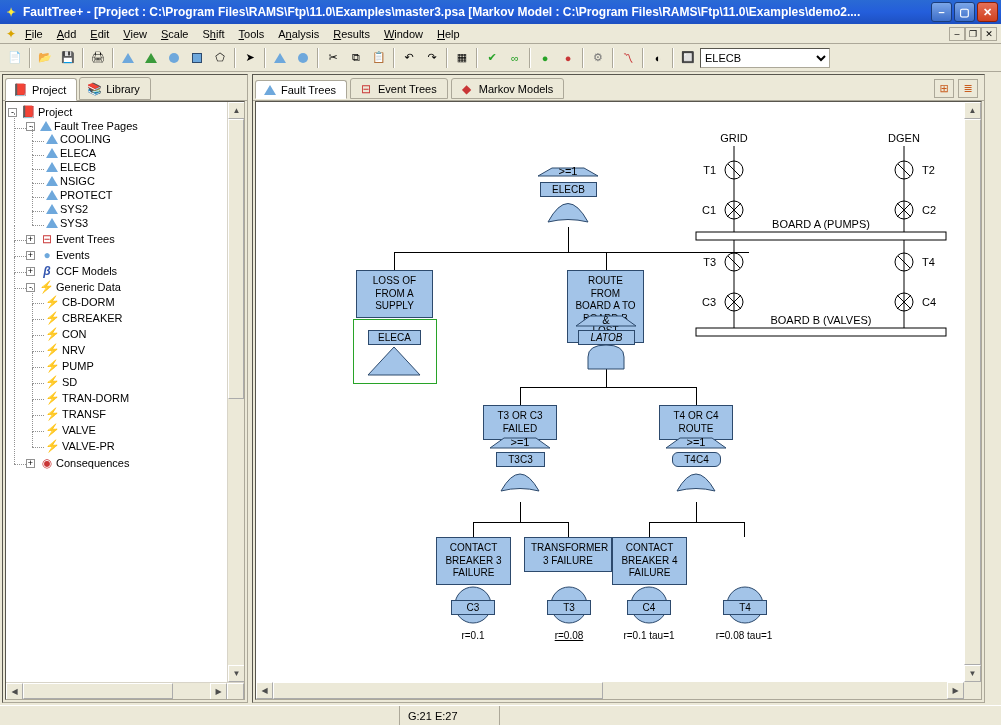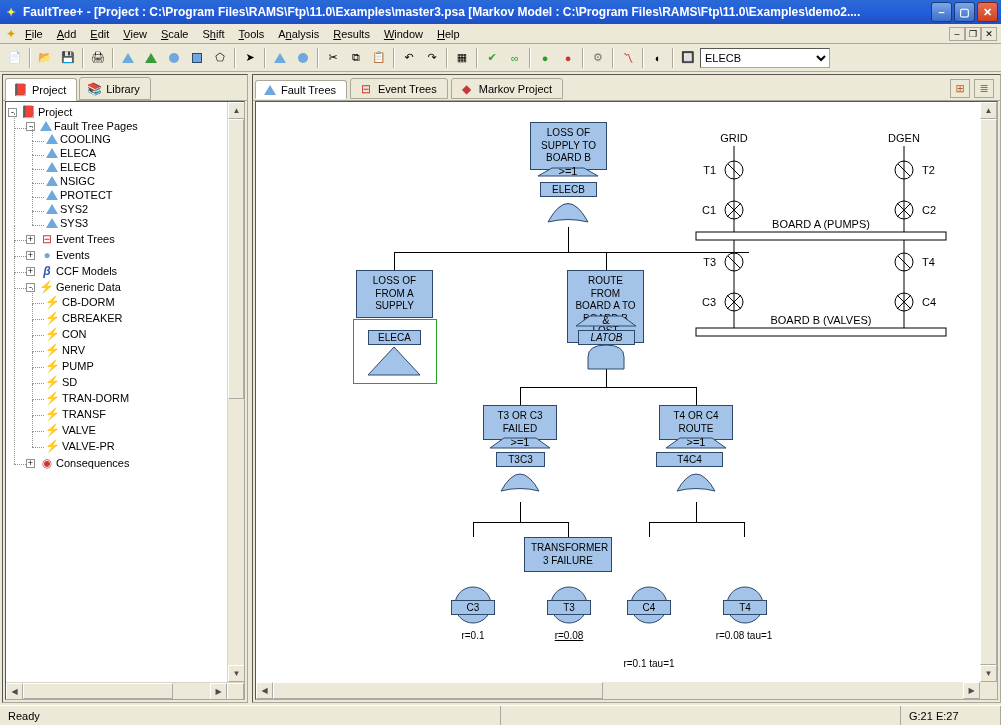--- a/index.html
+++ b/index.html
@@ -44,21 +44,21 @@
 .tree li::before { content: ""; position: absolute; left: -14px; top: 9px; width: 12px; border-top: 1px dotted #919191; }
 .tree li::after { content: ""; position: absolute; left: -14px; top: -6px; bottom: 8px; border-left: 1px dotted #919191; }
 .tree > ul > li::before, .tree > ul > li::after { display: none; }
 .tree li:last-child::after { bottom: auto; height: 15px; }
 .tree .collapse-box { display: inline-block; width: 9px; height: 9px; border: 1px solid #919191; background: white; text-align: center; line-height: 7px; font-size: 9px; margin-right: 3px; position: relative; left: -2px; }
 .tree .ti { display: flex; align-items: center; white-space: nowrap; }
 .tree .ti-label { margin-left: 2px; }
 
 .splitter { width: 4px; background: #ece9d8; cursor: col-resize; }
 
-.content { flex: 1; display: flex; flex-direction: column; background: #ece9d8; border: 1px inset #aca899; margin: 2px 0 2px 0; }
+.content { flex: 1; display: flex; flex-direction: column; background: #ece9d8; border: 1px inset #aca899; margin: 2px 16px 2px 0; }
 .content-tabs { height: 26px; display: flex; padding: 2px 2px 0 2px; border-bottom: 1px solid #aca899; align-items: center; }
 .content-tabs .ctab { padding: 3px 10px 2px 8px; border: 1px solid #aca899; border-radius: 3px 3px 0 0; margin-right: 3px; display: flex; align-items: center; gap: 5px; background: #ece9d8; }
 .content-tabs .ctab.active { background: white; border-bottom: 1px solid white; position: relative; top: 1px; }
 .content-tabs .right-btns { margin-left: auto; display: flex; gap: 4px; padding-right: 4px; }
 .content-tabs .rb { width: 20px; height: 19px; border: 1px solid #aca899; background: #ece9d8; display: flex; align-items: center; justify-content: center; }
 
 .canvas-wrap { flex: 1; background: white; margin: 0 2px 2px 2px; border: 1px inset #aca899; position: relative; overflow: hidden; }
 .canvas { position: relative; width: 100%; height: 100%; }
 .cv-scroll-v { position: absolute; right: 0; top: 0; bottom: 17px; width: 17px; background: #ece9d8; }
 .cv-scroll-h { position: absolute; left: 0; bottom: 0; right: 17px; height: 17px; background: #ece9d8; }
@@ -371,21 +371,21 @@
       <div class="ctab active">
           <span class="triangle-blue"></span>
           <span>Fault Trees</span>
         </div>
       <div class="ctab">
           <span class="ico" style="color:#c93636;">⊟</span>
           <span>Event Trees</span>
         </div>
       <div class="ctab">
           <span class="ico" style="color:#c93636;">◆</span>
-          <span>Markov Project</span>
+          <span>Markov Models</span>
         </div>
       <div class="right-btns">
         <div class="rb" style="color:#c95d1f;">⊞</div>
         <div class="rb" style="color:#c95d1f;">≣</div>
       </div>
     </div>
 
     <div class="canvas-wrap">
       <div class="canvas">
 
@@ -402,21 +402,20 @@
         <div class="ft-line v" style="left:264px;top:400px;height:20px;"></div>
         <div class="ft-line h" style="left:217px;top:420px;width:95px;"></div>
         <div class="ft-line v" style="left:217px;top:420px;height:15px;"></div>
         <div class="ft-line v" style="left:312px;top:420px;height:15px;"></div>
 
         <div class="ft-line v" style="left:440px;top:400px;height:20px;"></div>
         <div class="ft-line h" style="left:393px;top:420px;width:95px;"></div>
         <div class="ft-line v" style="left:393px;top:420px;height:15px;"></div>
         <div class="ft-line v" style="left:488px;top:420px;height:15px;"></div>
 
-        <div class="ft-box" style="left:274px;top:20px;width:77px;">LOSS OF SUPPLY TO BOARD B</div>
         <svg style="position:absolute;left:282px;top:66px;" width="60" height="32">
           <polygon points="0,8 14,0 46,0 60,8 30,8" fill="#a3c4e8" stroke="#2d4a6d"></polygon>
           <text x="30" y="7" font-size="9" text-anchor="middle">&gt;=1</text>
         </svg>
         <div class="ft-gate-label" style="left:284px;top:80px;width:57px;">ELECB</div>
         <svg style="position:absolute;left:292px;top:95px;" width="40" height="30">
           <path d="M0 25 Q20 -12 40 25 Q20 20 0 25 Z" fill="#a3c4e8" stroke="#2d4a6d"></path>
         </svg>
 
         <div class="ft-box" style="left:100px;top:168px;width:77px;">LOSS OF FROM A SUPPLY</div>
@@ -444,43 +443,45 @@
         <div class="ft-gate-label" style="left:240px;top:350px;width:49px;">T3C3</div>
         <svg style="position:absolute;left:245px;top:365px;" width="38" height="28">
           <path d="M0 24 Q19 -10 38 24 Q19 19 0 24 Z" fill="#a3c4e8" stroke="#2d4a6d"></path>
         </svg>
 
         <div class="ft-box" style="left:403px;top:303px;width:74px;">T4 OR C4 ROUTE</div>
         <svg style="position:absolute;left:410px;top:336px;" width="60" height="14">
           <polygon points="0,10 14,0 46,0 60,10 30,10" fill="#a3c4e8" stroke="#2d4a6d"></polygon>
           <text x="30" y="8" font-size="9" text-anchor="middle">&gt;=1</text>
         </svg>
-        <div class="ft-gate-label" style="left:400px;top:350px;width:67px;">T4C4</div>
+        <div class="ft-gate-label" style="left:416px;top:350px;width:49px;border-radius:6px;">T4C4</div>
         <svg style="position:absolute;left:421px;top:365px;" width="38" height="28">
           <path d="M0 24 Q19 -10 38 24 Q19 19 0 24 Z" fill="#a3c4e8" stroke="#2d4a6d"></path>
         </svg>
 
+        <div class="ft-box" style="left:180px;top:435px;width:75px;">CONTACT BREAKER 3 FAILURE</div>
         <svg style="position:absolute;left:192px;top:484px;" width="50" height="38">
             <circle cx="25" cy="19" r="18" fill="#a3c4e8" stroke="#2d4a6d"></circle>
           </svg>
         <div class="ft-gate-label" style="left:195px;top:498px;width:44px;">C3</div>
         <div class="ft-small-label" style="left:195px;top:528px;width:44px;">r=0.1</div>
 
         <div class="ft-box" style="left:268px;top:435px;width:88px;">TRANSFORMER 3 FAILURE</div>
         <svg style="position:absolute;left:288px;top:484px;" width="50" height="38">
             <circle cx="25" cy="19" r="18" fill="#a3c4e8" stroke="#2d4a6d"></circle>
           </svg>
         <div class="ft-gate-label" style="left:291px;top:498px;width:44px;">T3</div>
         <div class="ft-small-label" style="left:289px;top:528px;width:48px;text-decoration:underline;">r=0.08</div>
 
+        <div class="ft-box" style="left:356px;top:435px;width:75px;">CONTACT BREAKER 4 FAILURE</div>
         <svg style="position:absolute;left:368px;top:484px;" width="50" height="38">
             <circle cx="25" cy="19" r="18" fill="#a3c4e8" stroke="#2d4a6d"></circle>
           </svg>
         <div class="ft-gate-label" style="left:371px;top:498px;width:44px;">C4</div>
-        <div class="ft-small-label" style="left:360px;top:556px;width:66px;">r=0.1 tau=1</div>
+        <div class="ft-small-label" style="left:360px;top:528px;width:66px;">r=0.1 tau=1</div>
 
         <svg style="position:absolute;left:464px;top:484px;" width="50" height="38">
             <circle cx="25" cy="19" r="18" fill="#a3c4e8" stroke="#2d4a6d"></circle>
           </svg>
         <div class="ft-gate-label" style="left:467px;top:498px;width:44px;">T4</div>
         <div class="ft-small-label" style="left:450px;top:528px;width:76px;">r=0.08 tau=1</div>
 
         <svg style="position:absolute;left:420px;top:30px;" width="290" height="220">
 
           <text x="58" y="10" font-size="10" text-anchor="middle">GRID</text>
@@ -539,16 +540,15 @@
         <div class="sb-btn" style="left:0;">◀</div>
         <div class="sb-thumb" style="left:17px;top:0;bottom:0;width:330px;"></div>
         <div class="sb-btn" style="right:0;">▶</div>
       </div>
       <div class="cv-corner"></div>
     </div>
   </div>
 </div>
 
 <div class="statusbar">
-  <div class="cell flex">Ready</div>
   <div class="cell" style="width:400px;"></div>
   <div class="cell" style="width:100px;">G:21 E:27</div>
 </div>
 
 </body></html>

